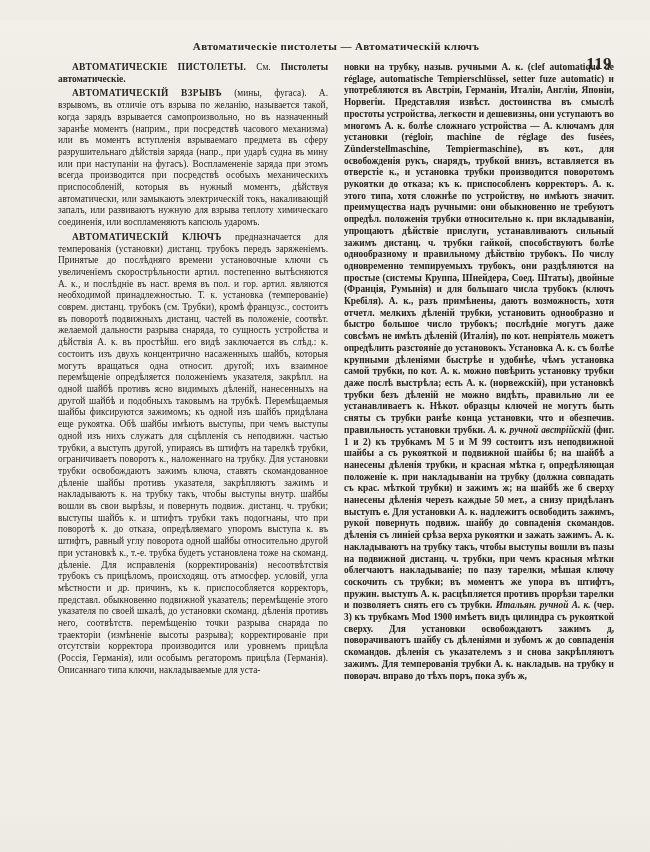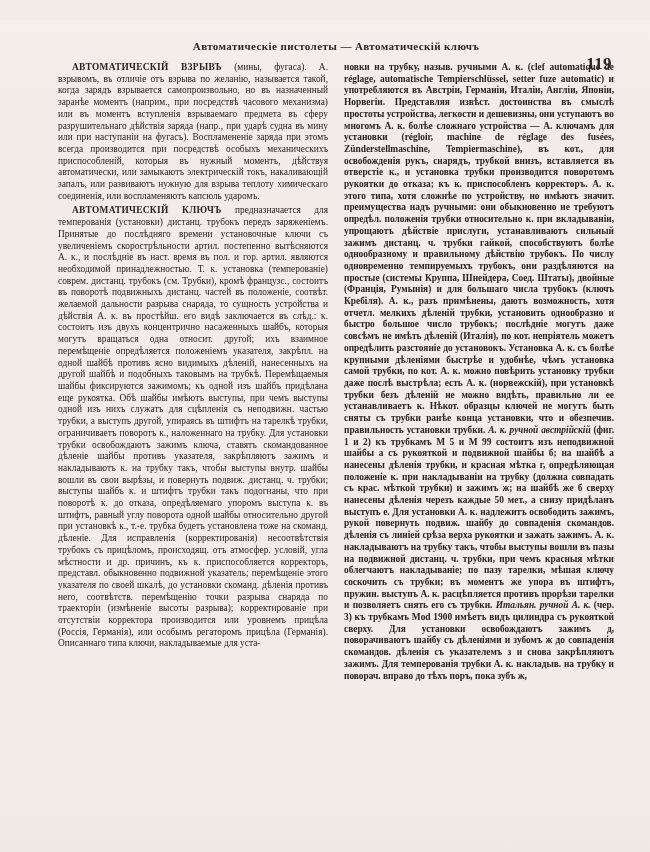--- a/index.html
+++ b/index.html
@@ -72,20 +72,21 @@
 <div class="page">
 
   <div class="running-header">
     <span>Автоматическіе пистолеты — Автоматическій ключъ</span>
     <span class="page-number">119</span>
   </div>
 
   <div class="columns">
 
     <div class="col">
+      <p class="para"><b class="lead">АВТОМАТИЧЕСКІЕ ПИСТОЛЕТЫ.</b><span> См. </span><b class="ref-bold">Пистолеты автоматическіе.</b></p>
 
       <p class="para"><b class="lead">АВТОМАТИЧЕСКІЙ ВЗРЫВЪ</b><span> (мины, фугаса). А. взрывомъ, въ отличіе отъ взрыва по желанію, называется такой, когда зарядъ взрывается самопроизвольно, но въ назначенный заранѣе моментъ (наприм., при посредствѣ часового механизма) или въ моментъ вступленія взрываемаго предмета въ сферу разрушительнаго дѣйствія заряда (напр., при ударѣ судна въ мину или при наступаніи на фугасъ). Воспламененіе заряда при этомъ всегда производится при посредствѣ особыхъ механическихъ приспособленій, которыя въ нужный моментъ, дѣйствуя автоматически, или замыкаютъ электрическій токъ, накаливающій запалъ, или развиваютъ нужную для взрыва теплоту химическаго соединенія, или воспламеняютъ капсюль ударомъ.</span></p>
 
       <p class="para"><b class="lead">АВТОМАТИЧЕСКІЙ КЛЮЧЪ</b><span> предназначается для темперованія (установки) дистанц. трубокъ передъ заряженіемъ. Принятые до послѣдняго времени установочные ключи съ увеличеніемъ скорострѣльности артил. постепенно вытѣсняются А. к., и послѣдніе въ наст. время въ пол. и гор. артил. являются необходимой принадлежностью. Т. к. установка (темперованіе) соврем. дистанц. трубокъ (см. Трубки), кромѣ французс., состоитъ въ поворотѣ подвижныхъ дистанц. частей въ положеніе, соотвѣт. желаемой дальности разрыва снаряда, то сущность устройства и дѣйствія А. к. въ простѣйш. его видѣ заключается въ слѣд.: к. состоитъ изъ двухъ концентрично насаженныхъ шайбъ, которыя могутъ вращаться одна относит. другой; ихъ взаимное перемѣщеніе опредѣляется положеніемъ указателя, закрѣпл. на одной шайбѣ противъ ясно видимыхъ дѣленій, нанесенныхъ на другой шайбѣ и подобныхъ таковымъ на трубкѣ. Перемѣщаемыя шайбы фиксируются зажимомъ; къ одной изъ шайбъ придѣлана еще рукоятка. Обѣ шайбы имѣютъ выступы, при чемъ выступы одной изъ нихъ служатъ для сцѣпленія съ неподвижн. частью трубки, а выступъ другой, упираясь въ штифтъ на тарелкѣ трубки, ограничиваетъ поворотъ к., наложеннаго на трубку. Для установки трубки освобождаютъ зажимъ ключа, ставятъ скомандованное дѣленіе шайбы противъ указателя, закрѣпляютъ зажимъ и накладываютъ к. на трубку такъ, чтобы выступы внутр. шайбы вошли въ свои вырѣзы, и повернуть подвиж. дистанц. ч. трубки; выступы шайбъ к. и штифтъ трубки такъ подогнаны, что при поворотѣ к. до отказа, опредѣляемаго упоромъ выступа к. въ штифтъ, равный углу поворота одной шайбы относительно другой при установкѣ к., т.-е. трубка будетъ установлена тоже на скоманд. дѣленіе. Для исправленія (корректированія) несоотвѣтствія трубокъ съ прицѣломъ, происходящ. отъ атмосфер. условій, угла мѣстности и др. причинъ, къ к. приспособляется корректоръ, представл. обыкновенно подвижной указатель; перемѣщеніе этого указателя по своей шкалѣ, до установки скоманд. дѣленія противъ него, соотвѣтств. перемѣщенію точки разрыва снаряда по траекторіи (измѣненіе высоты разрыва); корректированіе при отсутствіи корректора производится или уровнемъ прицѣла (Россія, Германія), или особымъ регаторомъ прицѣла (Германія). Описаннаго типа ключи, накладываемые для уста-</span></p>
     </div>
 
     <div class="col">
       <p class="para noindent"><span>новки на трубку, назыв. ручными А. к. (clef automatique de réglage, automatische Tempierschlüssel, setter fuze automatic) и употребляются въ Австріи, Германіи, Италіи, Англіи, Японіи, Норвегіи. Представляя извѣст. достоинства въ смыслѣ простоты устройства, легкости и дешевизны, они уступаютъ во многомъ А. к. болѣе сложнаго устройства — А. ключамъ для установки (régloir, machine de réglage des fusées, Zünderstellmaschine, Tempiermaschine), въ кот., для освобожденія рукъ, снарядъ, трубкой внизъ, вставляется въ отверстіе к., и установка трубки производится поворотомъ рукоятки до отказа; къ к. приспособленъ корректоръ. А. к. этого типа, хотя сложнѣе по устройству, но имѣютъ значит. преимущества надъ ручными: они обыкновенно не требуютъ опредѣл. положенія трубки относительно к. при вкладываніи, упрощаютъ дѣйствіе прислуги, устанавливаютъ сильный зажимъ дистанц. ч. трубки гайкой, способствуютъ болѣе однообразному и правильному дѣйствію трубокъ. По числу одновременно темпируемыхъ трубокъ, они раздѣляются на простые (системы Круппа, Шнейдера, Соед. Штаты), двойные (Франція, Румынія) и для большаго числа трубокъ (ключъ Кребіля). А. к., разъ примѣнены, даютъ возможность, хотя отчетл. мелкихъ дѣленій трубки, установить однообразно и быстро большое число трубокъ; послѣдніе могутъ даже совсѣмъ не имѣть дѣленій (Италія), по кот. непріятель можетъ опредѣлить разстояніе до установокъ. Установка А. к. съ болѣе крупными дѣленіями быстрѣе и удобнѣе, чѣмъ установка самой трубки, по кот. А. к. можно повѣрить установку трубки даже послѣ выстрѣла; есть А. к. (норвежскій), при установкѣ трубки безъ дѣленій не можно видѣть, правильно ли ее устанавливаетъ к. Нѣкот. образцы ключей не могутъ быть сняты съ трубки ранѣе конца установки, что и обезпечив. правильность установки трубки. </span><i class="run-italic">А. к. ручной австрійскій</i><span> (фиг. 1 и 2) къ трубкамъ М 5 и М 99 состоитъ изъ неподвижной шайбы а съ рукояткой и подвижной шайбы б; на шайбѣ а нанесены дѣленія трубки, и красная мѣтка г, опредѣляющая положеніе к. при накладываніи на трубку (должна совпадать съ крас. мѣткой трубки) и зажимъ ж; на шайбѣ же б сверху нанесены дѣленія черезъ каждые 50 мет., а снизу придѣланъ выступъ е. Для установки А. к. надлежитъ освободить зажимъ, рукой повернуть подвиж. шайбу до совпаденія скомандов. дѣленія съ линіей срѣза верха рукоятки и зажать зажимъ. А. к. накладываютъ на трубку такъ, чтобы выступы вошли въ пазы на подвижной дистанц. ч. трубки, при чемъ красныя мѣтки облегчаютъ накладываніе; по пазу тарелки, мѣшая ключу соскочить съ трубки; въ моментъ же упора въ штифтъ, пружин. выступъ А. к. расцѣпляется противъ прорѣзи тарелки и позволяетъ снять его съ трубки. </span><i class="run-italic">Итальян. ручной А. к.</i><span> (чер. 3) къ трубкамъ Mod 1900 имѣетъ видъ цилиндра съ рукояткой сверху. Для установки освобождаютъ зажимъ д, поворачиваютъ шайбу съ дѣленіями и зубомъ ж до совпаденія скомандов. дѣленія съ указателемъ з и снова закрѣпляютъ зажимъ. Для темперованія трубки А. к. накладыв. на трубку и поворач. вправо до тѣхъ поръ, пока зубъ ж,</span></p>
     </div>
 

